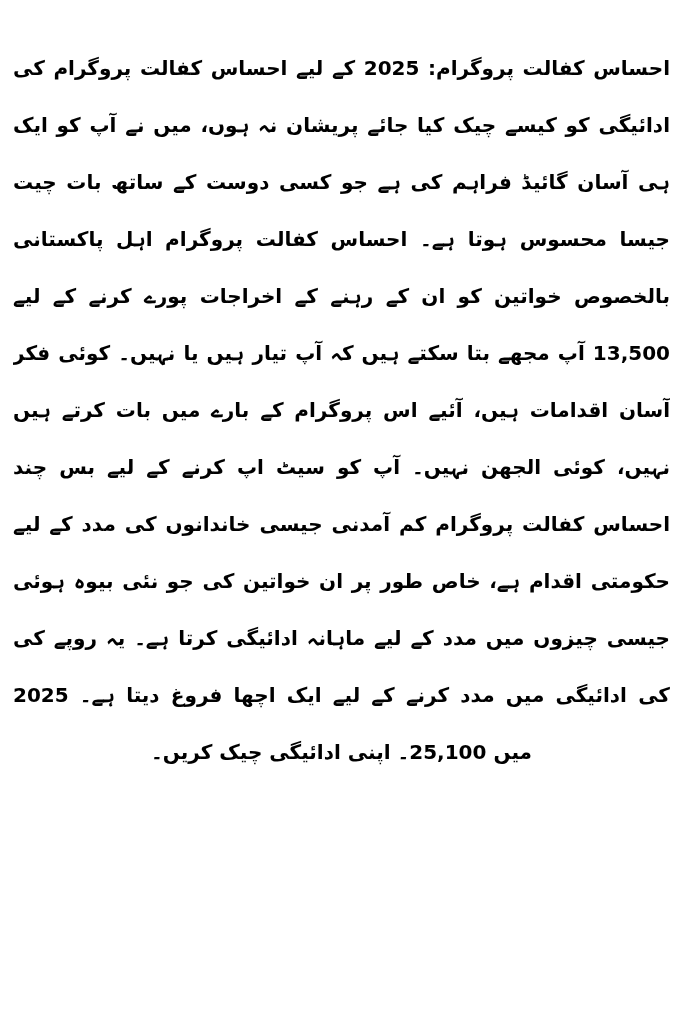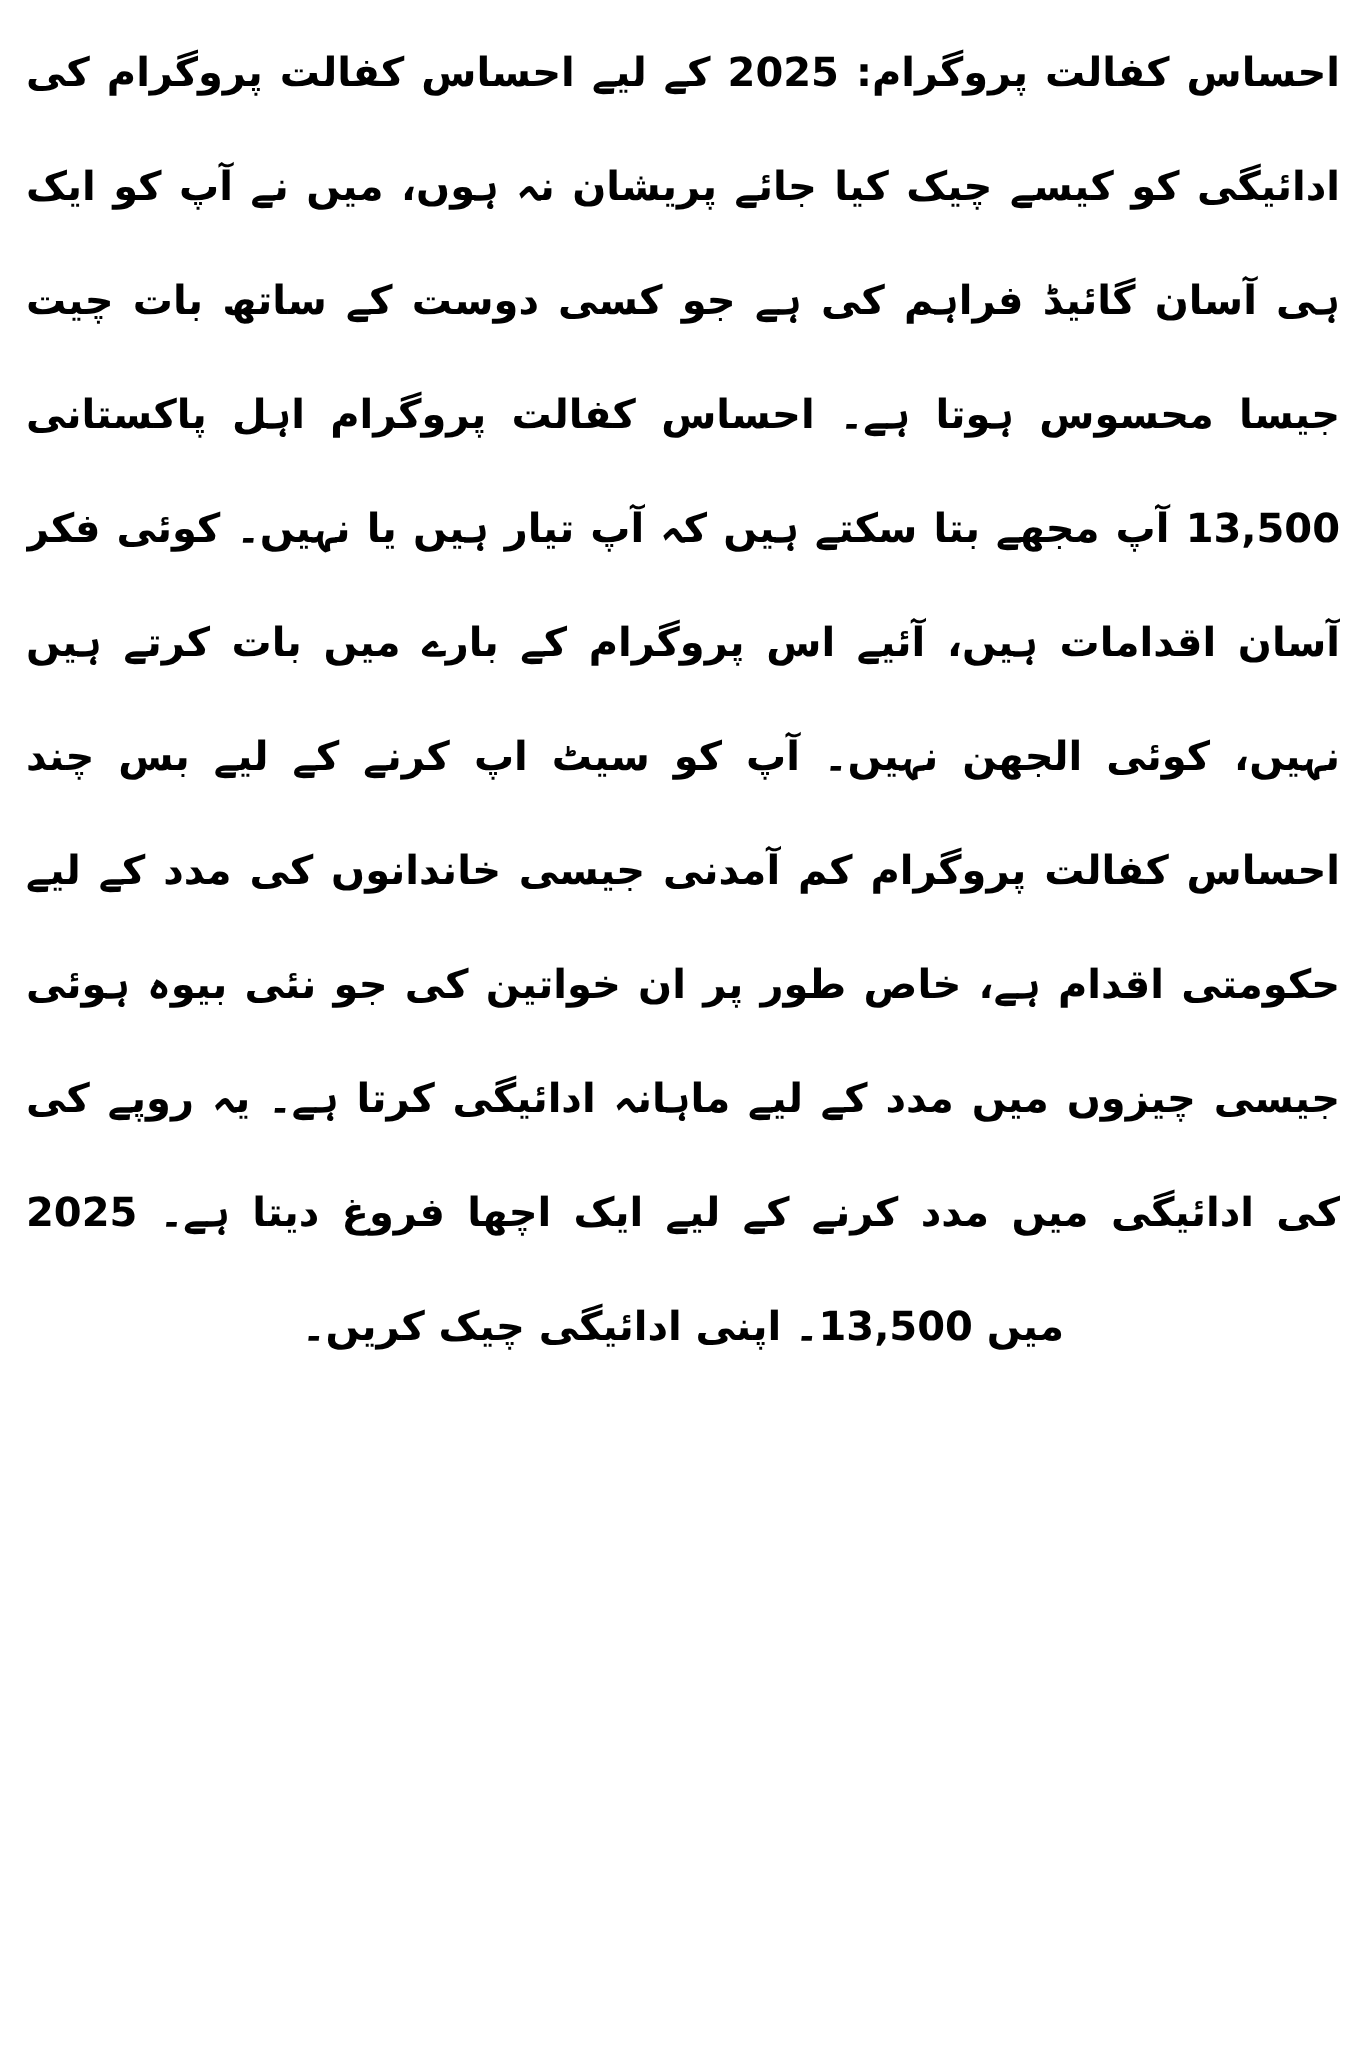--- a/index.html
+++ b/index.html
@@ -15,20 +15,21 @@
   .page {
     box-sizing: border-box;
     width: 683px;
     height: 820px;
     padding: 8px 13px 0 13px;
     direction: rtl;
     unicode-bidi: embed;
     color: #000000;
     font-family: "DejaVu Sans", sans-serif;
     background: #ffffff;
+    margin-top: 32px;
   }
   .line {
     height: 57px;
     line-height: 57px;
     font-size: 20px;
     text-align: justify;
     text-align-last: justify;
     overflow: hidden;
     font-weight: 600;
   }
@@ -38,21 +39,22 @@
   }
 </style>
 </head>
 <body>
 
 <div class="page" dir="rtl">
   <div class="line">احساس کفالت پروگرام: 2025 کے لیے احساس کفالت پروگرام کی</div>
   <div class="line">ادائیگی کو کیسے چیک کیا جائے پریشان نہ ہوں، میں نے آپ کو ایک بہت</div>
   <div class="line">ہی آسان گائیڈ فراہم کی ہے جو کسی دوست کے ساتھ بات چیت کرنے</div>
   <div class="line">جیسا محسوس ہوتا ہے۔ احساس کفالت پروگرام اہل پاکستانی خاندانوں</div>
+  <div class="line">بالخصوص خواتین کو ان کے رہنے کے اخراجات پورے کرنے کے لیے</div>
   <div class="line">13,500 آپ مجھے بتا سکتے ہیں کہ آپ تیار ہیں یا نہیں۔ کوئی فکر</div>
   <div class="line">آسان اقدامات ہیں، آئیے اس پروگرام کے بارے میں بات کرتے ہیں</div>
   <div class="line">نہیں، کوئی الجھن نہیں۔ آپ کو سیٹ اپ کرنے کے لیے بس چند</div>
   <div class="line">احساس کفالت پروگرام کم آمدنی جیسی خاندانوں کی مدد کے لیے ایک</div>
   <div class="line">حکومتی اقدام ہے، خاص طور پر ان خواتین کی جو نئی بیوہ ہوئی ہیں اور اپنی</div>
   <div class="line">جیسی چیزوں میں مدد کے لیے ماہانہ ادائیگی کرتا ہے۔ یہ روپے کی ادائیگی</div>
   <div class="line">کی ادائیگی میں مدد کرنے کے لیے ایک اچھا فروغ دیتا ہے۔ 2025</div>
-  <div class="line last">میں 13,500۔ اپنی ادائیگی چیک کریں۔</div>
+  <div class="line last">میں 25,100۔ اپنی ادائیگی چیک کریں۔</div>
 </div>
 
 </body></html>

